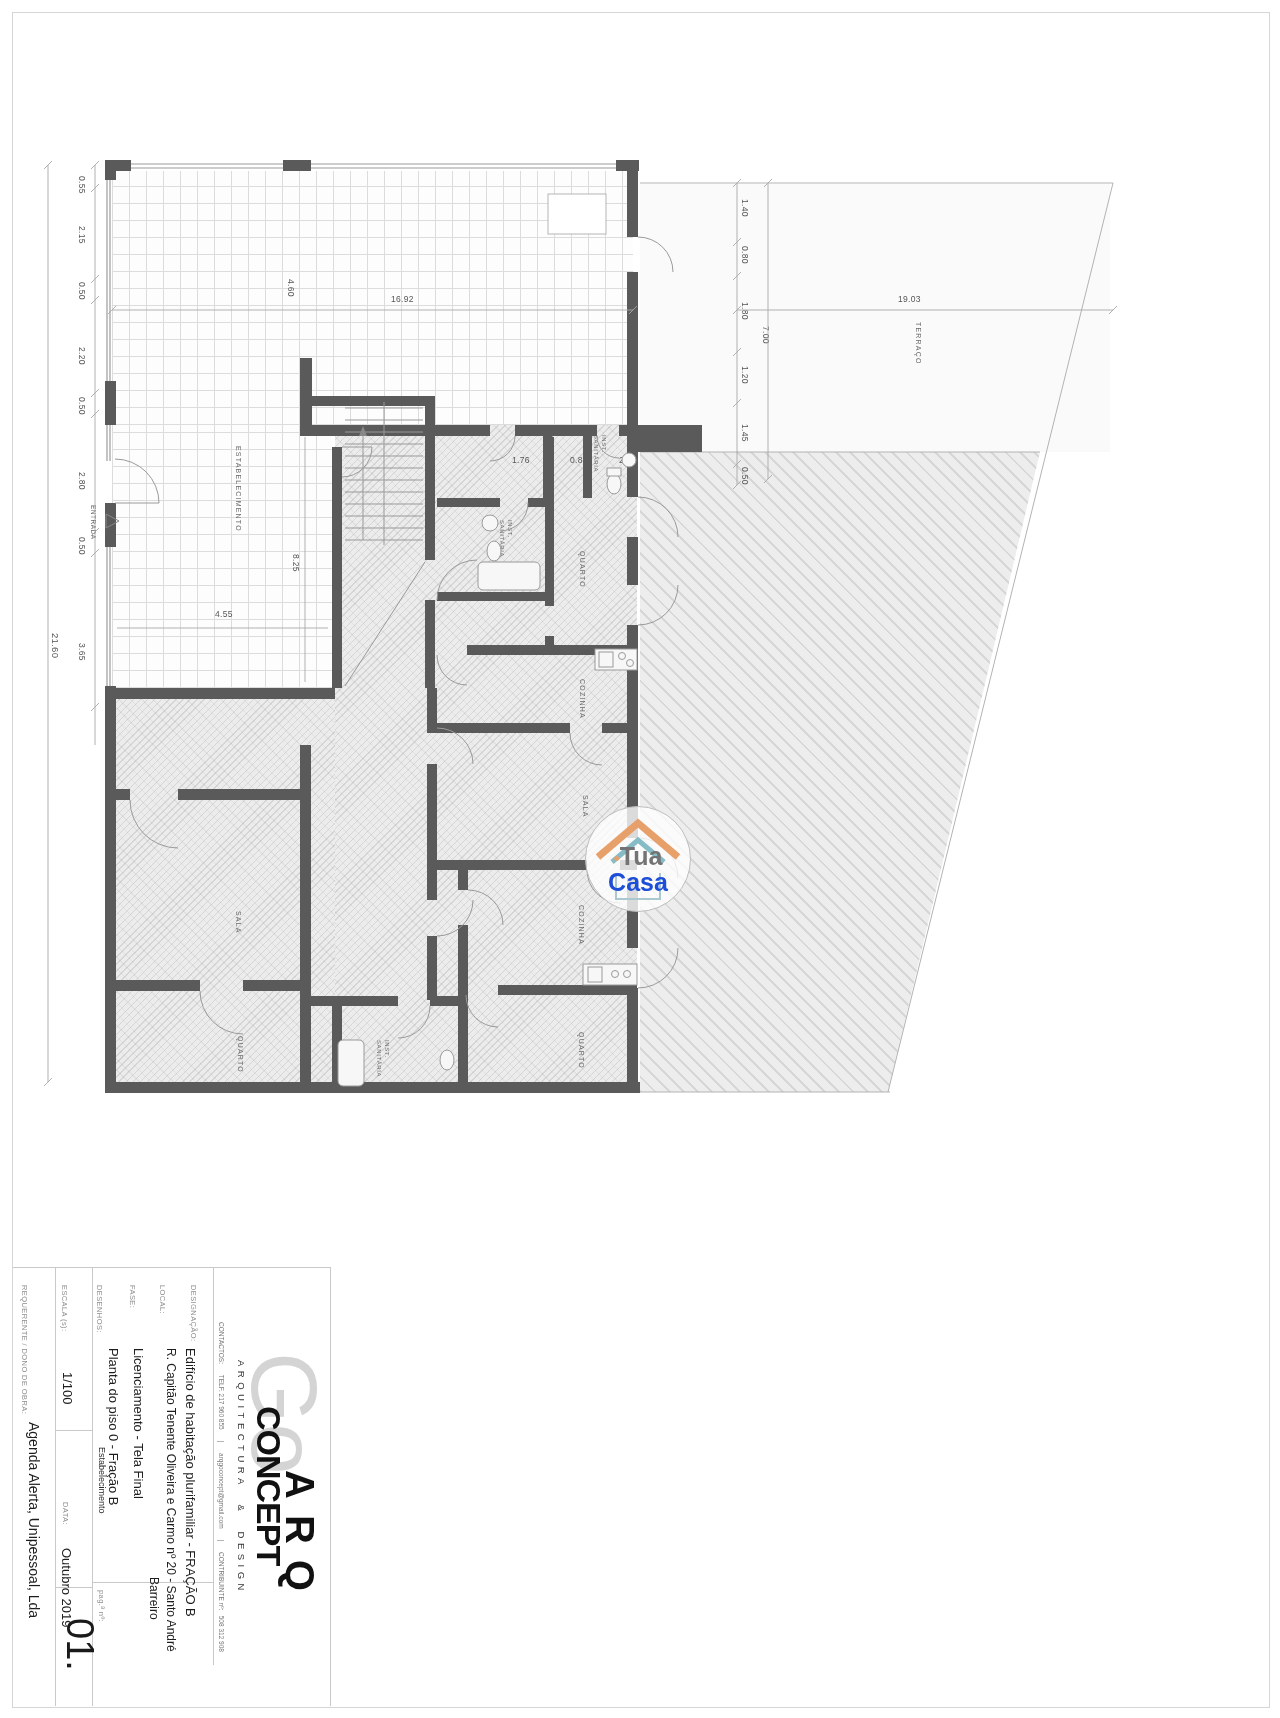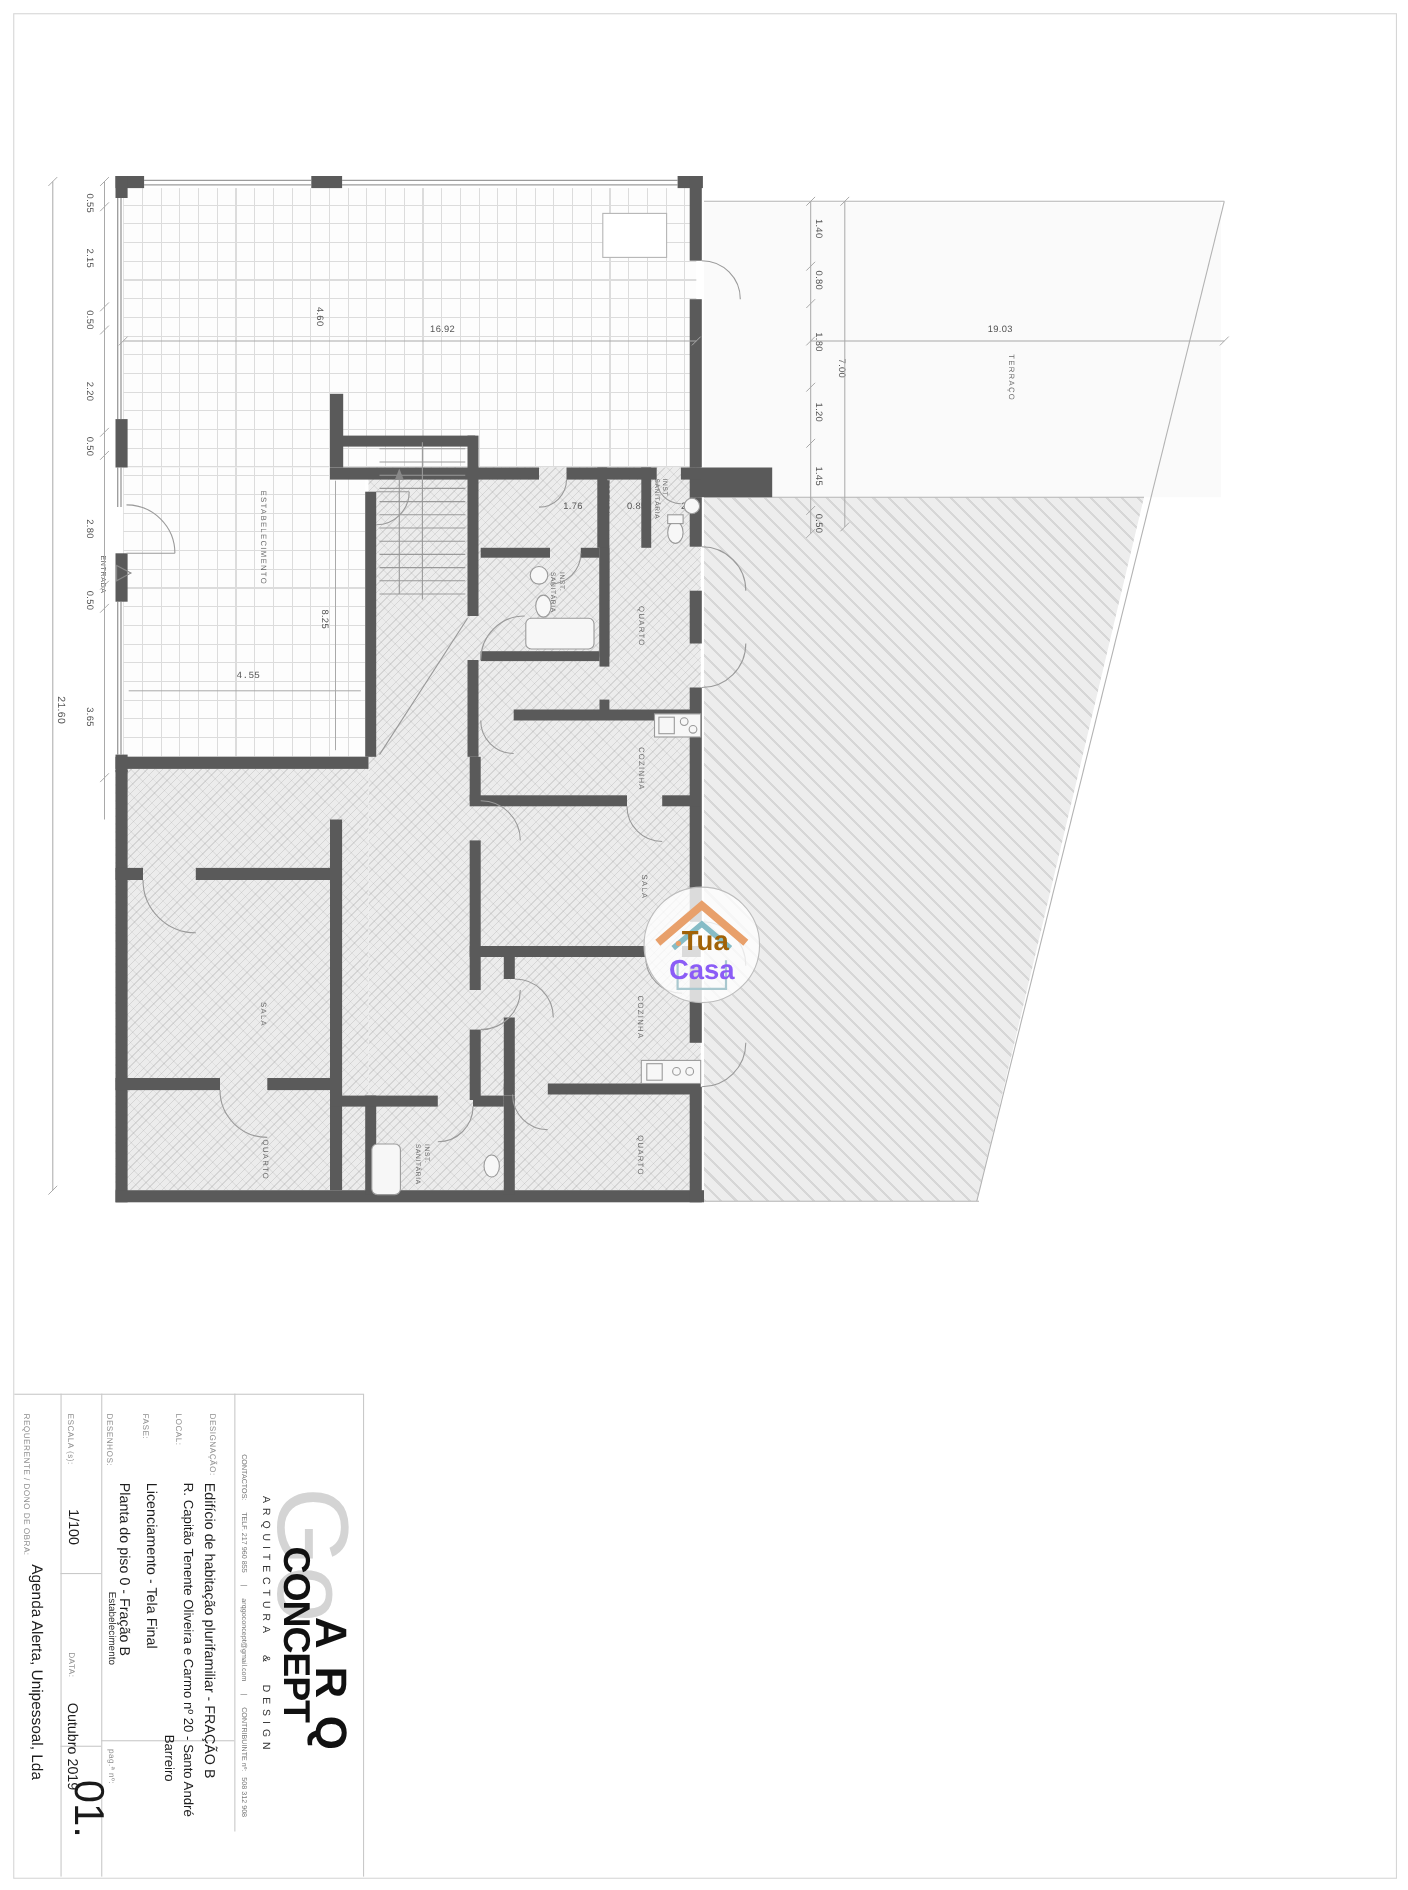--- a/index.html
+++ b/index.html
@@ -18,22 +18,22 @@
      repeating-linear-gradient(135deg,rgba(96,96,96,.16) 0 1px,transparent 1px 5px),
      repeating-linear-gradient(45deg,rgba(96,96,96,.08) 0 1px,transparent 1px 8px);}
   .hatchc{background-color:#ededed;background-image:
      repeating-linear-gradient(45deg,rgba(104,104,104,.17) 0 2px,transparent 2px 10px);}
   .tb-label{font-size:7.5px;color:#8f8f8f;letter-spacing:.4px;white-space:nowrap;}
   .tb-value{font-size:13px;color:#1d1d1d;white-space:nowrap;}
   .tb-small{font-size:9px;color:#2a2a2a;white-space:nowrap;}
   .line{background:#c9c9c9;}
   .wm-circle{width:104px;height:104px;border-radius:50%;border:1px solid #bdbdbd;
      background:rgba(255,255,255,.78);z-index:30;}
-  .wm-tua{font-weight:bold;font-size:25px;color:#a16207;}
-  .wm-casa{font-weight:bold;font-size:25px;color:#8b5cf6;}
+  .wm-tua{font-weight:bold;font-size:25px;color:#737373;}
+  .wm-casa{font-weight:bold;font-size:25px;color:#1d4ed8;}
   .wm-dot{color:#e8a06b;font-size:18px;}
 </style>
 </head>
 <body>
 
 <div class="abs" style="left:12px;top:12px;width:1256px;height:1694px;border:1px solid #d6d6d6;"></div>
 
 <div class="abs tiles" style="left:112px;top:171px;width:521px;height:254px;"></div>
 <div class="abs tiles" style="left:112px;top:425px;width:220px;height:263px;"></div>
 <div class="abs hatchf" style="left:335px;top:425px;width:302px;height:657px;"></div>
@@ -242,21 +242,21 @@
 <div class="abs v dim" style="left:740px;top:424px;">1.45</div>
 <div class="abs v dim" style="left:740px;top:467px;">0.50</div>
 <div class="abs v dim" style="left:761px;top:326px;">7.00</div>
 <div class="abs dim" style="left:898px;top:294px;">19.03</div>
 <div class="abs v room" style="left:915px;top:322px;">TERRAÇO</div>
 
 <div class="abs dim" style="left:512px;top:455px;">1.76</div>
 <div class="abs dim" style="left:570px;top:455px;">0.85</div>
 <div class="abs dim" style="left:619px;top:455px;">2.05</div>
 <div class="abs v dim" style="left:291px;top:554px;">8.25</div>
-<div class="abs dim" style="left:215px;top:609px;font-family:Liberation Mono, monospace;">4.55</div>
+<div class="abs dim" style="left:215px;top:609px;">4.55</div>
 
 <div class="abs v room" style="left:235px;top:446px;">ESTABELECIMENTO</div>
 <div class="abs v" style="left:548px;top:431px;font-size:6px;color:#6a6a6a;letter-spacing:.6px;">DESPENSA</div>
 <div class="abs v room2" style="left:592px;top:435px;">
   <span>INST.</span>
     <span>SANITÁRIA</span>
 </div>
 <div class="abs v room" style="left:579px;top:551px;">QUARTO</div>
 <div class="abs v room2" style="left:498px;top:520px;">
   <span>INST.</span>

